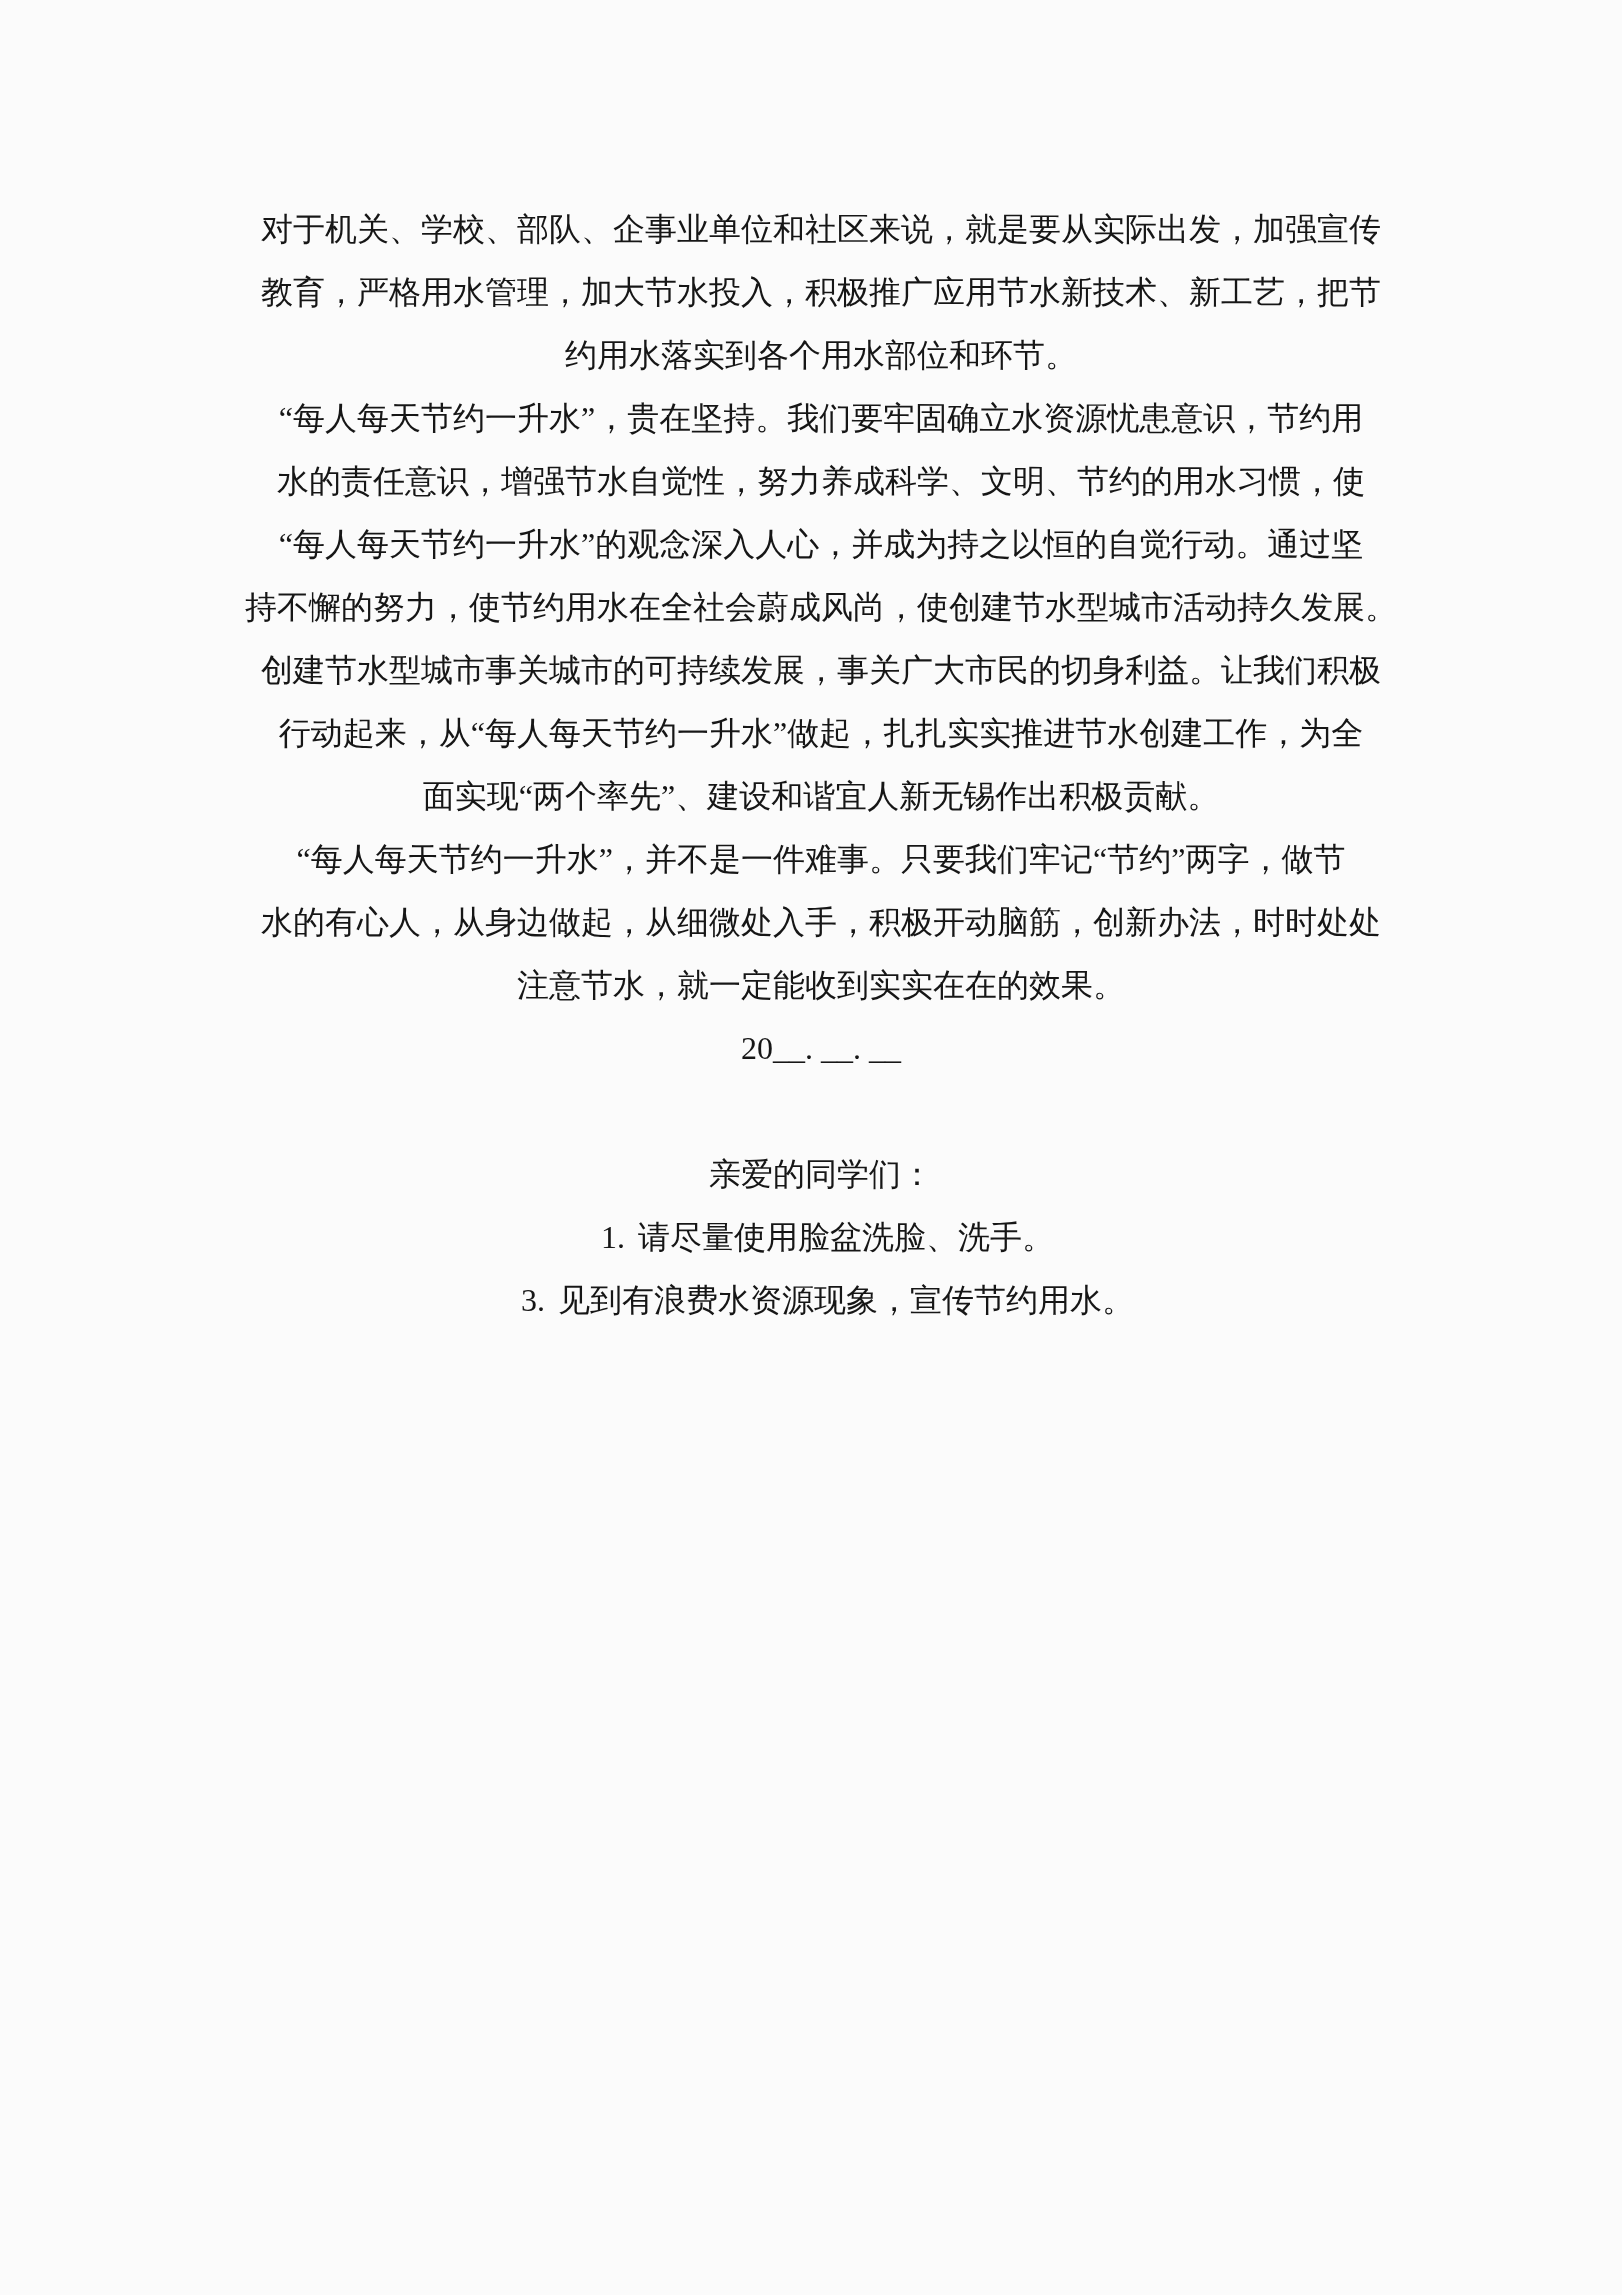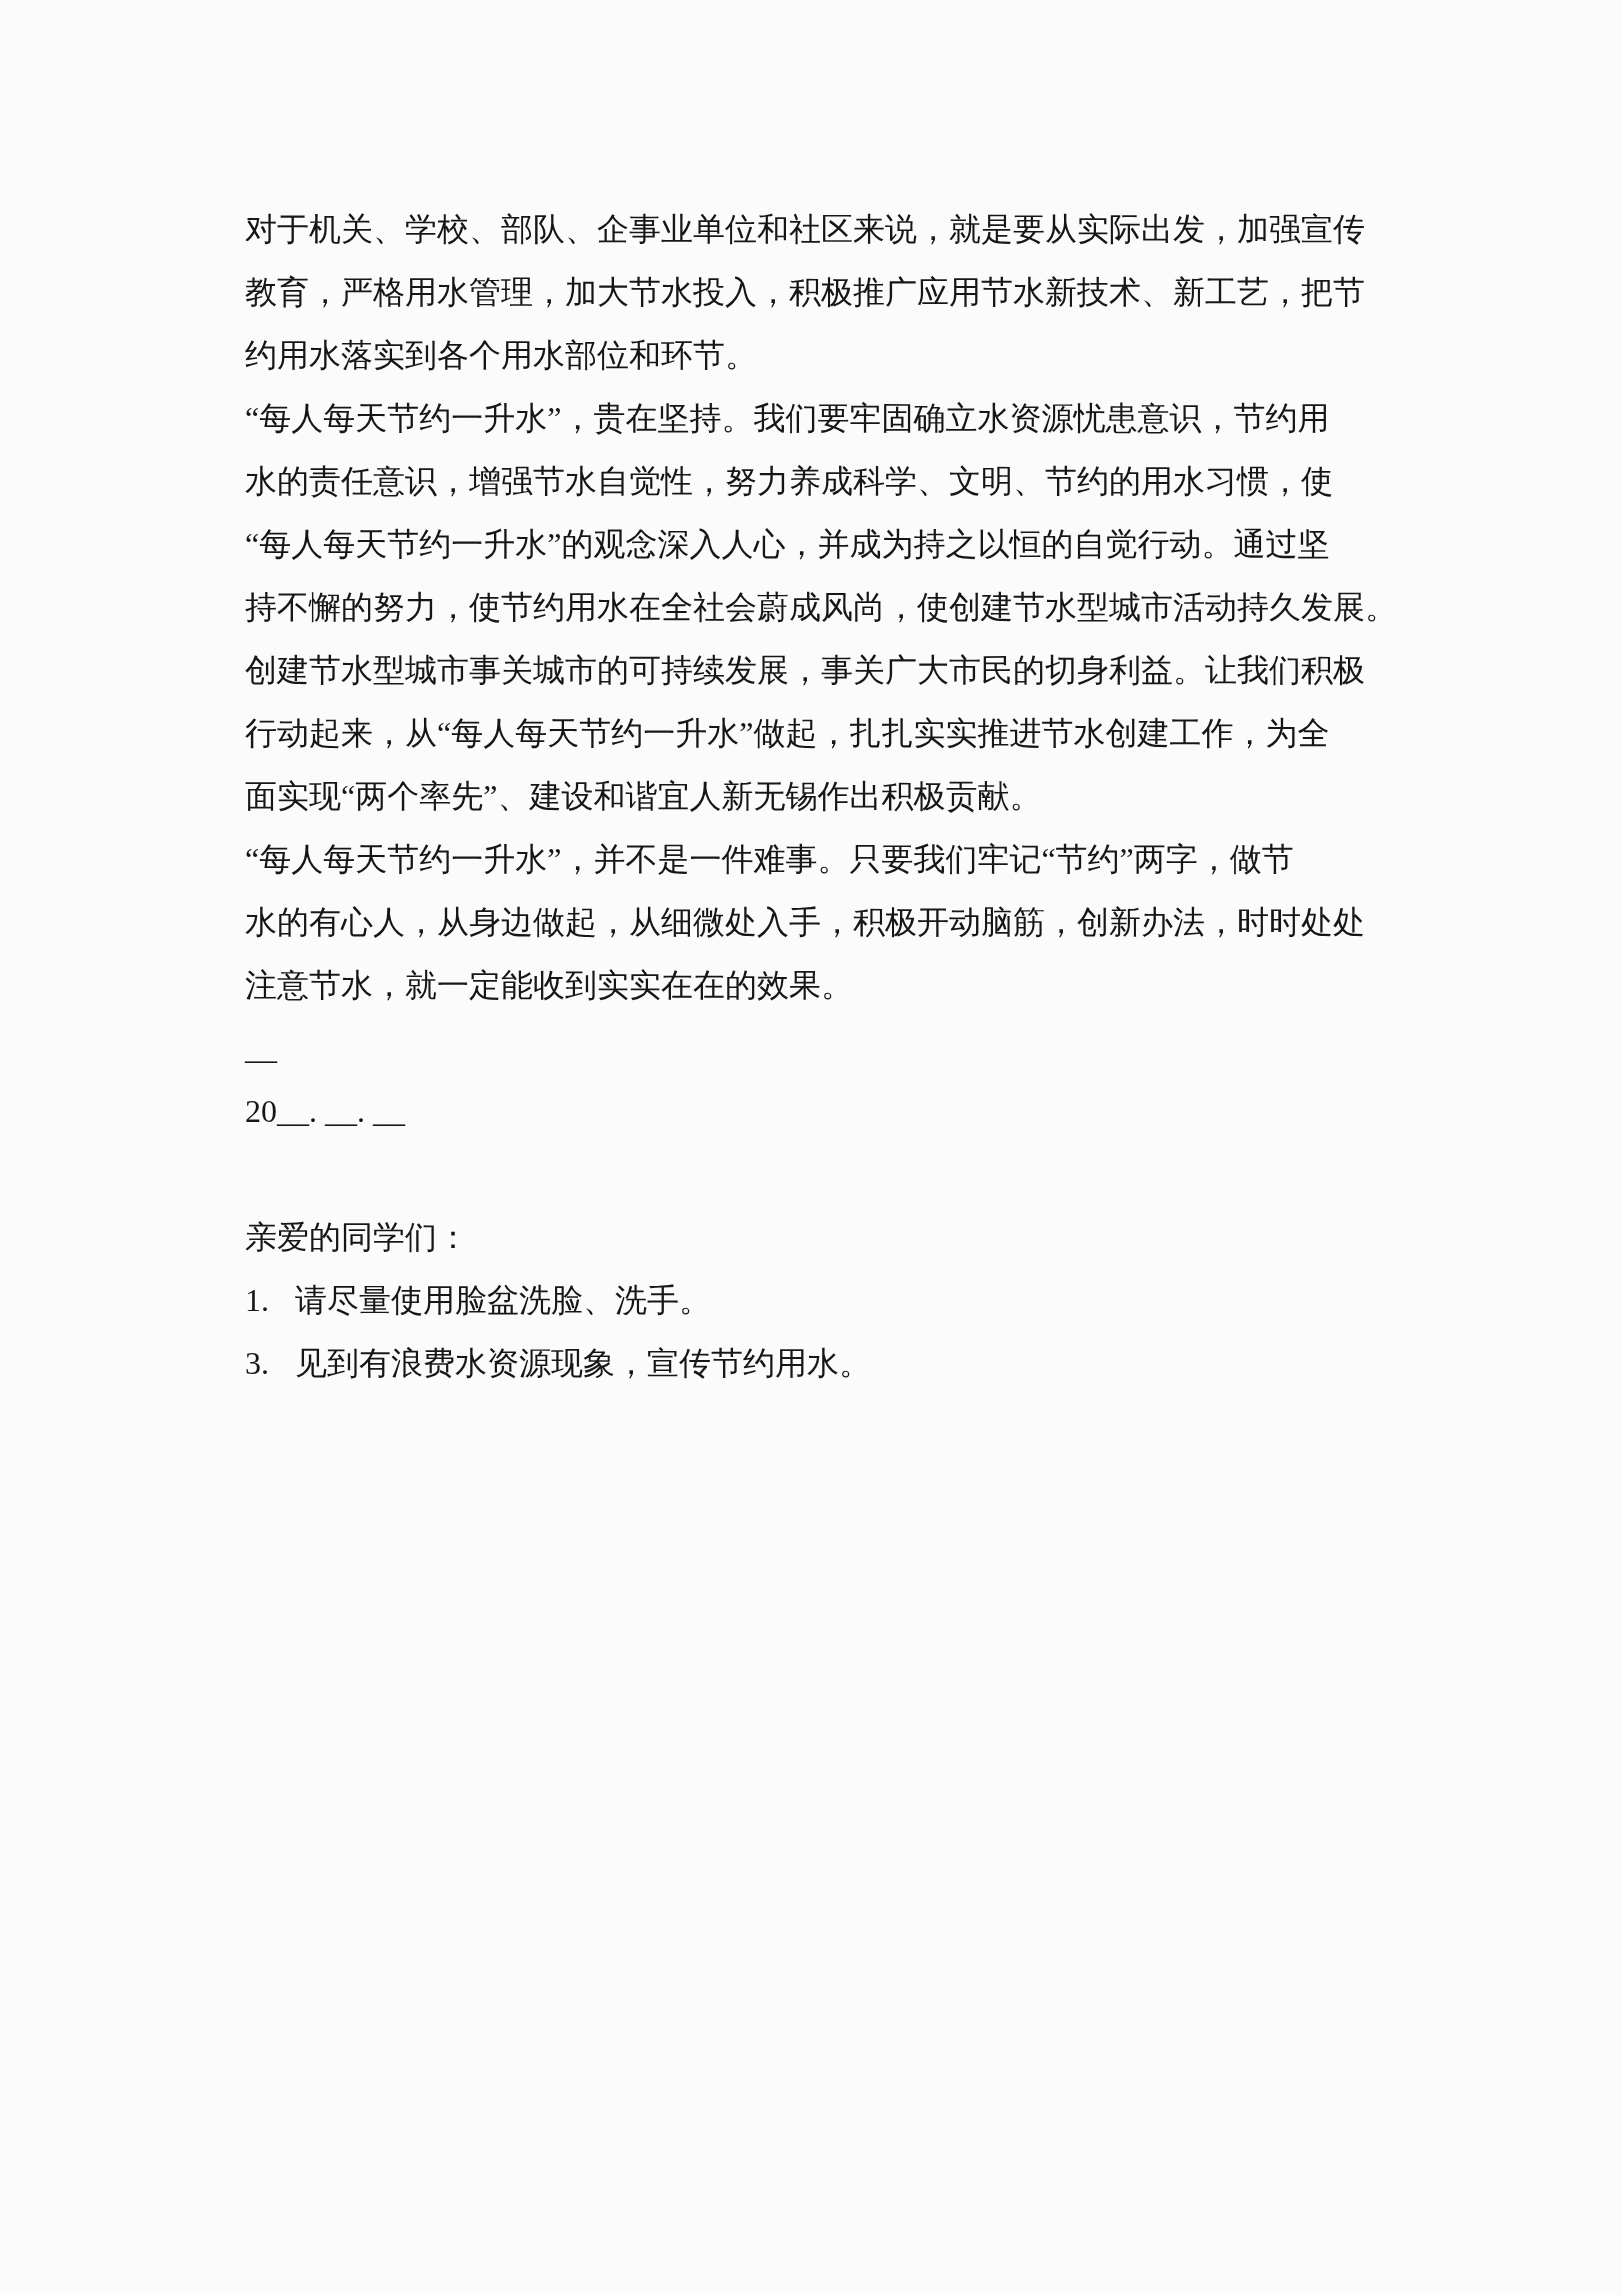--- a/index.html
+++ b/index.html
@@ -23,21 +23,21 @@
     background: #fbfbfb;
   }
   .doc {
     position: absolute;
     left: 245px;
     top: 198px;
     width: 1152px;
     color: #161616;
     font-size: 32px;
     line-height: 63px;
-    text-align: left;
+    text-align: center;
     white-space: nowrap;
   }
   .doc p {
     margin: 0;
     padding: 0;
   }
   .spacer {
     height: 63px;
   }
   .num {
@@ -46,21 +46,20 @@
   }
 </style>
 </head>
 <body style="background: rgb(251, 251, 251);">
 
 <div class="page">
   <div class="doc" id="doc" style="color: rgb(22, 22, 22);">
       <p>对于机关、学校、部队、企事业单位和社区来说，就是要从实际出发，加强宣传<br>教育，严格用水管理，加大节水投入，积极推广应用节水新技术、新工艺，把节<br>约用水落实到各个用水部位和环节。</p>
       <p>“每人每天节约一升水”，贵在坚持。我们要牢固确立水资源忧患意识，节约用<br>水的责任意识，增强节水自觉性，努力养成科学、文明、节约的用水习惯，使<br>“每人每天节约一升水”的观念深入人心，并成为持之以恒的自觉行动。通过坚<br>持不懈的努力，使节约用水在全社会蔚成风尚，使创建节水型城市活动持久发展。<br>创建节水型城市事关城市的可持续发展，事关广大市民的切身利益。让我们积极<br>行动起来，从“每人每天节约一升水”做起，扎扎实实推进节水创建工作，为全<br>面实现“两个率先”、建设和谐宜人新无锡作出积极贡献。</p>
       <p>“每人每天节约一升水”，并不是一件难事。只要我们牢记“节约”两字，做节<br>水的有心人，从身边做起，从细微处入手，积极开动脑筋，创新办法，时时处处<br>注意节水，就一定能收到实实在在的效果。</p>
-      <p>__</p>
       <p>20__. __. __</p>
       <div class="spacer"></div>
       <p>亲爱的同学们：</p>
       <p><span class="num">1.</span><span>请尽量使用脸盆洗脸、洗手。</span></p>
       <p><span class="num">3.</span><span>见到有浪费水资源现象，宣传节约用水。</span></p>
     </div>
 </div>
 
 
 </body></html>

